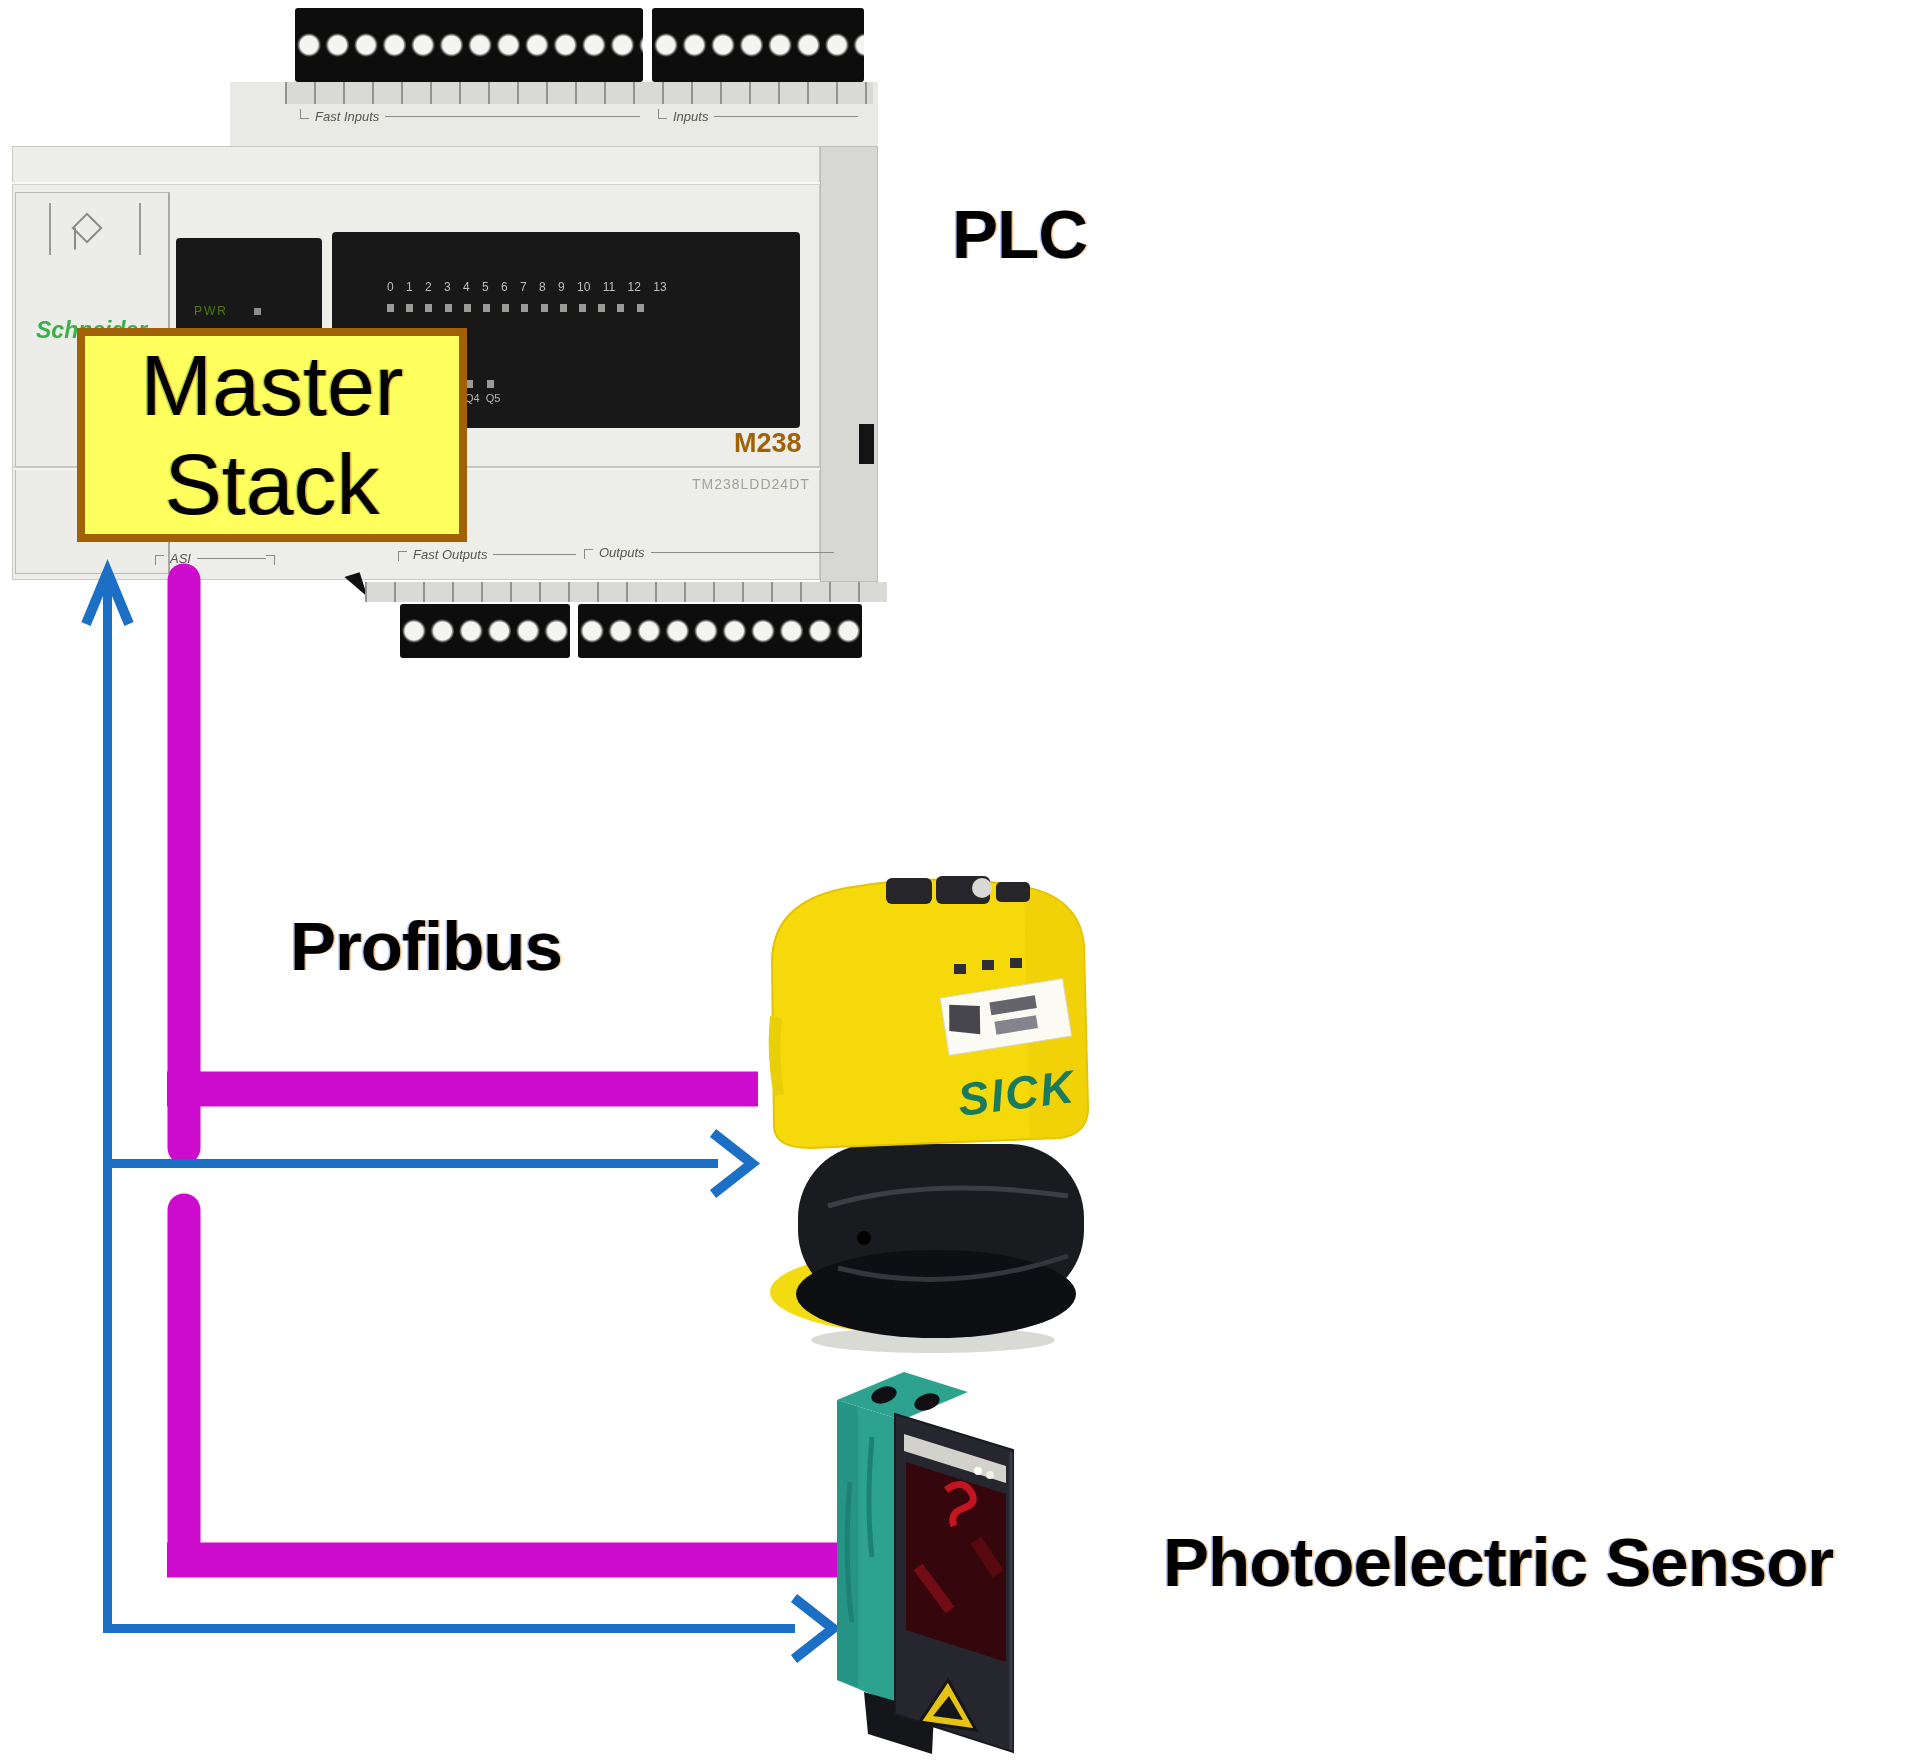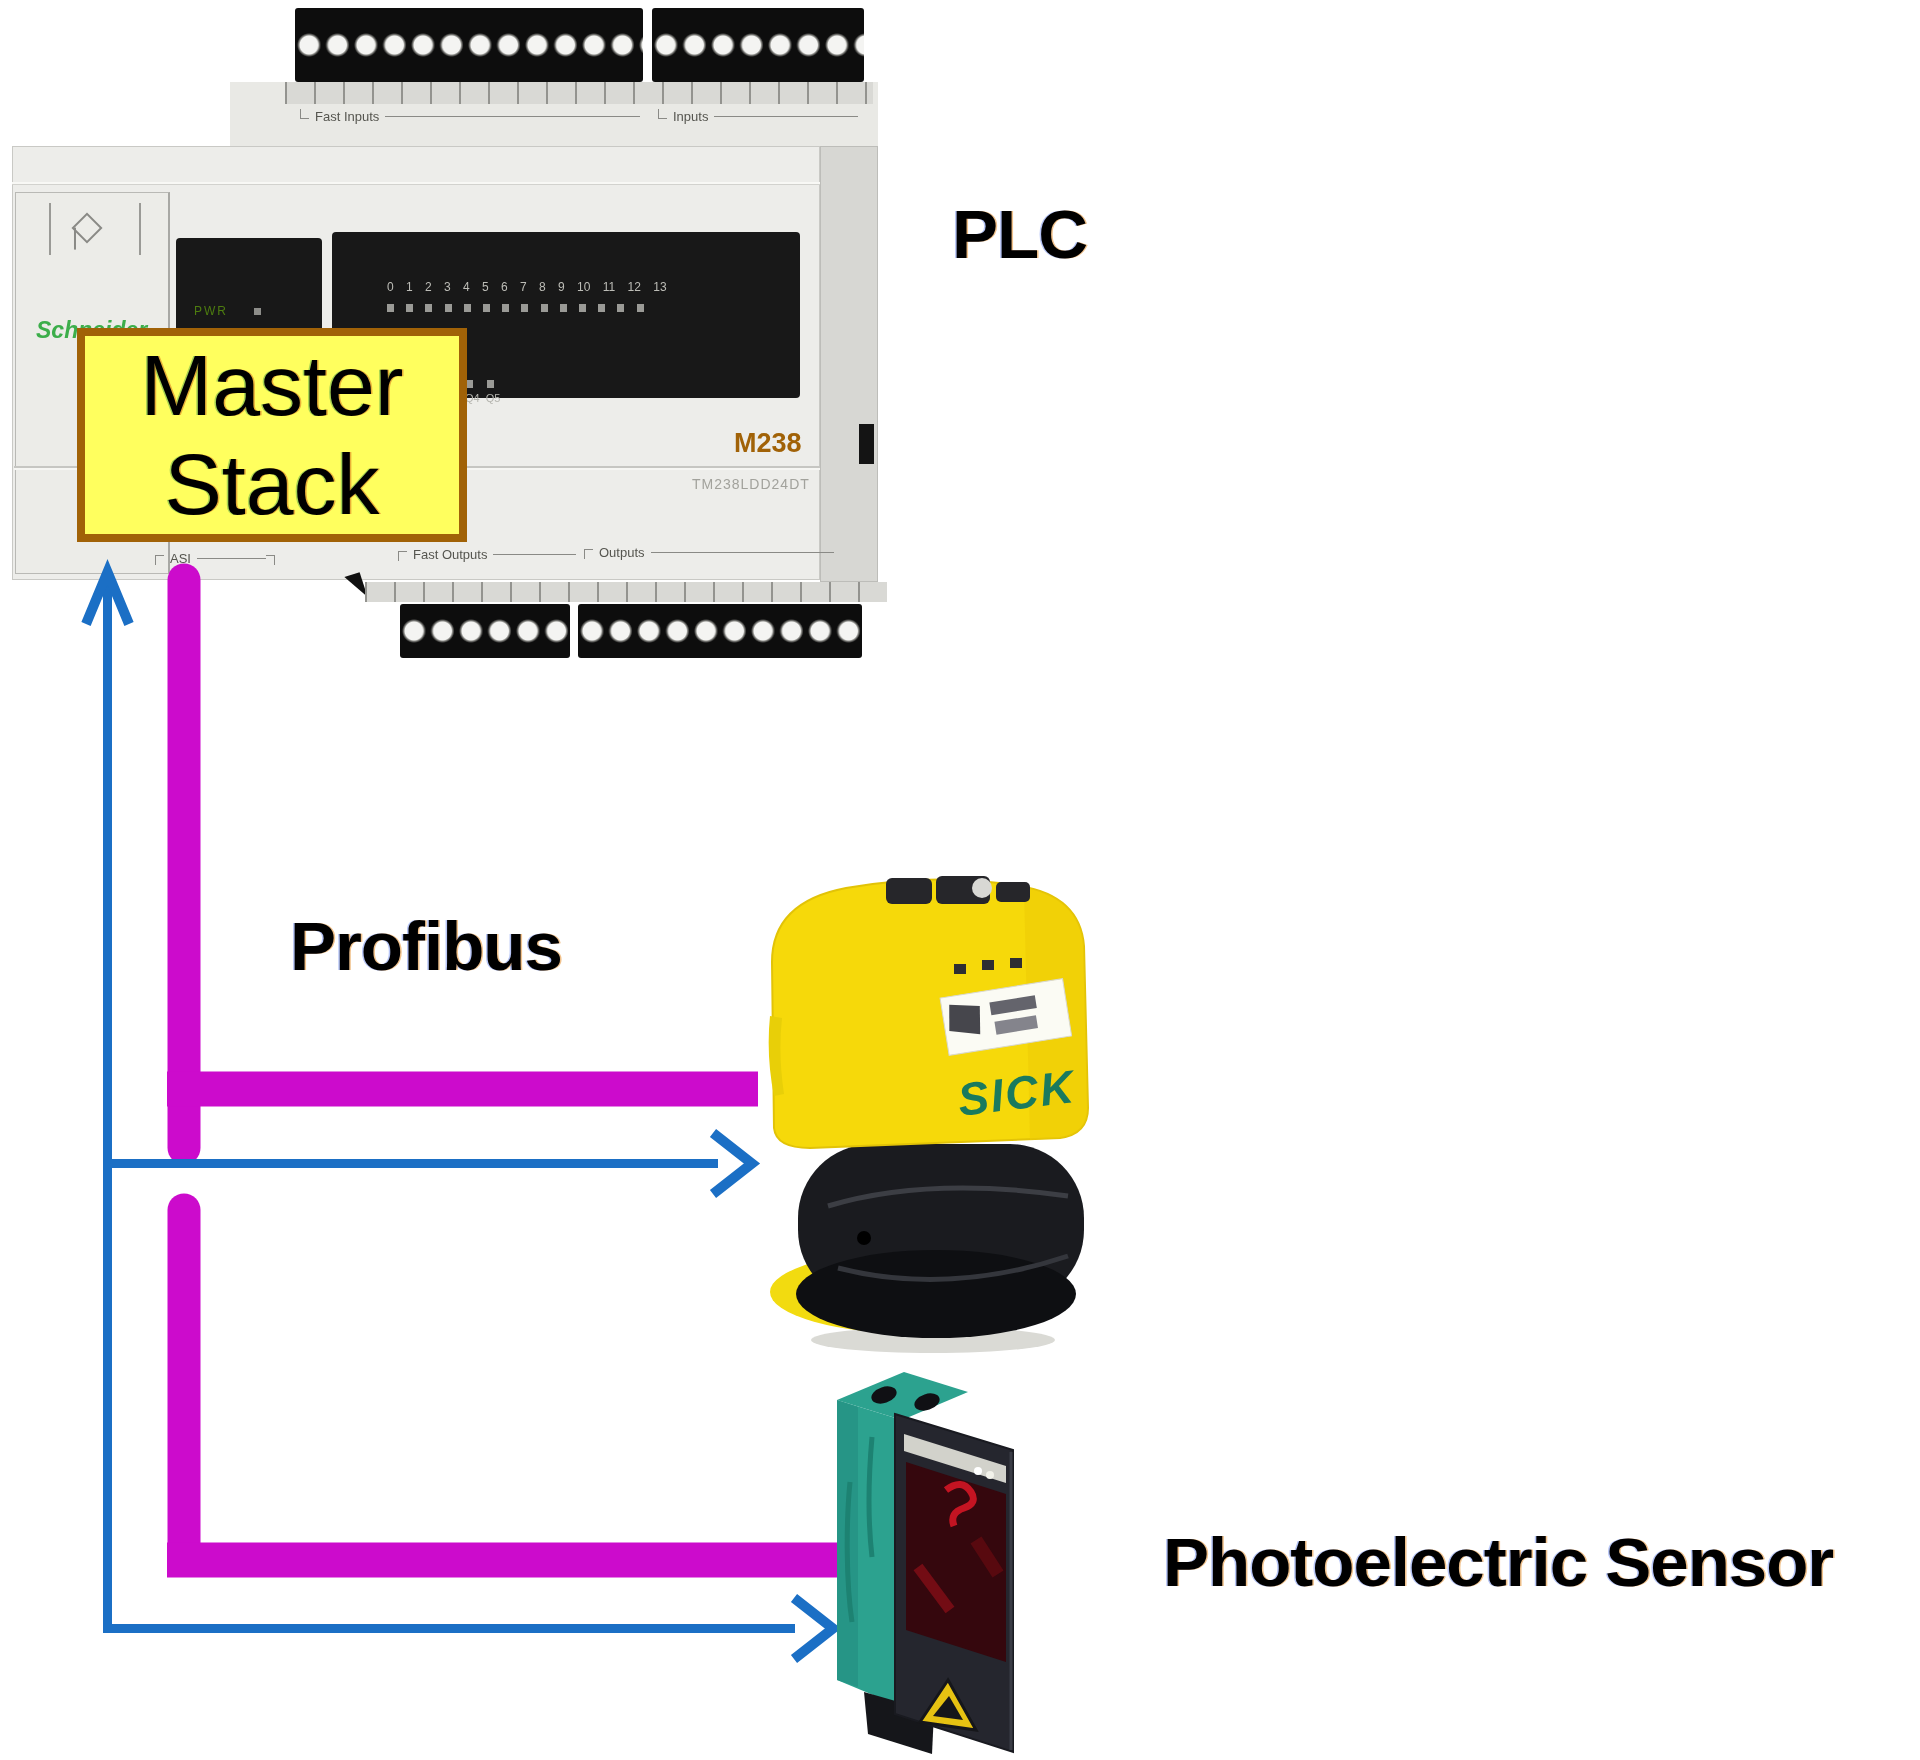--- a/index.html
+++ b/index.html
@@ -53,39 +53,39 @@
   .tick{position:absolute;width:2px;height:52px;background:#9a9a96;top:10px;}
   .tick.t1{left:33px;} .tick.t2{left:123px;}
   .commicon{position:absolute;left:60px;top:24px;width:18px;height:18px;border:2px solid #8a8a86;
             transform:rotate(45deg);}
   .commicon::after{content:"";position:absolute;left:7px;top:14px;width:2px;height:22px;background:#8a8a86;
                    transform:rotate(-45deg);}
   .schneider{position:absolute;left:20px;top:124px;font-style:italic;font-weight:bold;font-size:23px;
              color:#3cae4a;}
   .darkpanel{position:absolute;background:#181818;border-radius:4px;}
   .panel1{left:176px;top:238px;width:146px;height:190px;}
-  .panel2{left:332px;top:232px;width:468px;height:166px;}
+  .panel2{left:332px;top:232px;width:468px;height:196px;}
   .ledrow{position:absolute;color:#4d7c0f;font-size:12px;letter-spacing:2px;white-space:nowrap;}
   .p1r1{left:18px;top:66px;} .p1r2{left:18px;top:88px;}
   .leddot{display:inline-block;width:7px;height:7px;background:#8d8d89;margin-left:26px;}
   .ionums{position:absolute;left:55px;top:48px;color:#bdbdb7;font-size:12px;word-spacing:9px;white-space:nowrap;}
   .iodots{position:absolute;left:55px;top:72px;width:268px;height:8px;
           background:repeating-linear-gradient(90deg,#9a9a96 0 7px,transparent 7px 19.2px);}
   .outdots{position:absolute;left:52px;top:148px;width:122px;height:8px;
            background:repeating-linear-gradient(90deg,#9a9a96 0 7px,transparent 7px 20.5px);}
   .outnums{position:absolute;left:50px;top:160px;color:#b5b5af;font-size:11px;word-spacing:3px;white-space:nowrap;}
   .m238{position:absolute;left:734px;top:428px;font-weight:bold;font-size:27px;color:#a16207;}
   .groove{position:absolute;left:14px;top:466px;width:806px;height:2px;background:#c6c6c2;
           border-bottom:2px solid #f6f6f3;}
   .refcode{position:absolute;left:692px;top:476px;font-size:14px;color:#a2a29c;letter-spacing:1px;text-align:center;}
   .bracket{position:absolute;display:flex;align-items:center;height:16px;z-index:2;}
   .bkt-corner{width:8px;height:9px;border-left:1px solid #8a8a86;border-top:1px solid #8a8a86;
               align-self:flex-end;margin-bottom:1px;}
   .bkt-corner.down{border-top:none;border-bottom:1px solid #8a8a86;align-self:flex-start;margin-top:1px;}
-  .bkt-label{font-size:13px;color:#55554f;padding:0 6px;white-space:nowrap;}
+  .bkt-label{font-size:13px;color:#55554f;padding:0 6px;white-space:nowrap;font-style:italic;}
   .bkt-line{flex:1;border-top:1px solid #8a8a86;}
   .bkt-endcorner{width:8px;height:9px;border-right:1px solid #8a8a86;border-top:1px solid #8a8a86;
                  align-self:flex-end;margin-bottom:1px;}
 
   
   .scanner{position:absolute;z-index:4;left:768px;top:876px;}
   .sensor{position:absolute;z-index:4;left:828px;top:1362px;}
 </style>
 </head>
 <body>

